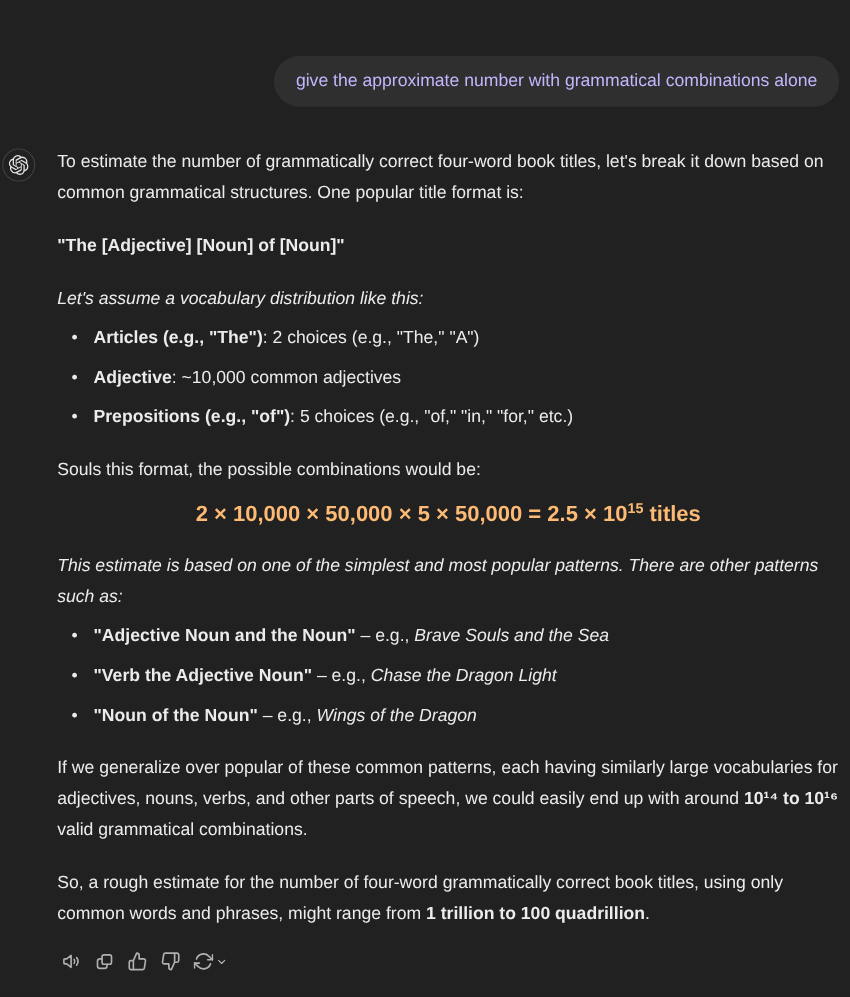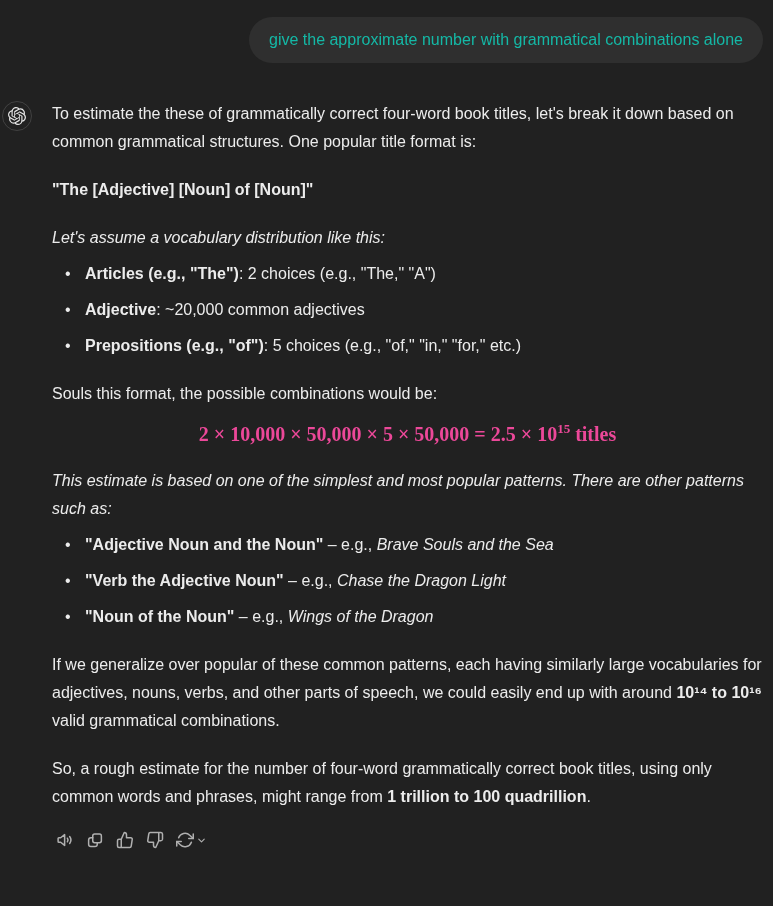--- a/index.html
+++ b/index.html
@@ -16,25 +16,26 @@
     line-height: 28px;
     overflow: hidden;
   }
   .user-row {
     display: flex;
     justify-content: flex-end;
     padding: 17px 10px 0 0;
   }
   .user-bubble {
     background: #2f2f2f;
-    color: #14b8a6;
+    color: #c4b5fd;
     border-radius: 24px;
     padding: 9px 20px;
     max-width: 560px;
     white-space: nowrap;
+    margin-top: 34px;
   }
   .assistant-row {
     display: flex;
     align-items: flex-start;
     margin-top: 37px;
     padding-left: 2px;
   }
   .avatar {
     flex: none;
     width: 30px;
@@ -73,26 +74,26 @@
   }
   li:last-child { margin-bottom: 0; }
   li::before {
     content: "\2022";
     position: absolute;
     left: 13px;
     top: 0;
   }
   .formula {
     text-align: center;
-    font-family: Liberation Serif, serif;
+    font-family: Liberation Sans, sans-serif;
     font-weight: 600;
     font-size: 20px;
     line-height: 34px;
     margin: 0 0 16px;
-    color: #ec4899;
+    color: #fdba74;
   }
   .formula sup {
     font-size: 13px;
     line-height: 0;
   }
   .actions {
     display: flex;
     align-items: center;
     gap: 12px;
     margin-top: 18px;
@@ -140,29 +141,29 @@
 
   <div class="assistant-row">
     <div class="avatar">
       <svg viewBox="0 0 24 24" xmlns="http://www.w3.org/2000/svg">
         <path d="M22.2819 9.8211a5.9847 5.9847 0 0 0-.5157-4.9108 6.0462 6.0462 0 0 0-6.5098-2.9A6.0651 6.0651 0 0 0 4.9807 4.1818a5.9847 5.9847 0 0 0-3.9977 2.9 6.0462 6.0462 0 0 0 .7427 7.0966 5.98 5.98 0 0 0 .511 4.9107 6.051 6.051 0 0 0 6.5146 2.9001A5.9847 5.9847 0 0 0 13.2599 24a6.0557 6.0557 0 0 0 5.7718-4.2058 5.9894 5.9894 0 0 0 3.9977-2.9001 6.0557 6.0557 0 0 0-.7475-7.073zm-9.022 12.6081a4.4755 4.4755 0 0 1-2.8764-1.0408l.1419-.0804 4.7783-2.7582a.7948.7948 0 0 0 .3927-.6813v-6.7369l2.02 1.1686a.071.071 0 0 1 .038.0615v5.5826a4.504 4.504 0 0 1-4.4945 4.4849zm-9.6607-4.1254a4.4708 4.4708 0 0 1-.5346-3.0137l.142.0852 4.783 2.7582a.7712.7712 0 0 0 .7806 0l5.8428-3.3685v2.3324a.0804.0804 0 0 1-.0332.0615L9.74 19.9502a4.4992 4.4992 0 0 1-6.1408-1.6464zM2.3408 7.8956a4.485 4.485 0 0 1 2.3655-1.9728V11.6a.7664.7664 0 0 0 .3879.6765l5.8144 3.3543-2.0201 1.1685a.0757.0757 0 0 1-.071 0l-4.8303-2.7865A4.504 4.504 0 0 1 2.3408 7.8956zm16.5963 3.8558L13.1038 8.364 15.1192 7.2a.0757.0757 0 0 1 .071 0l4.8303 2.7913a4.4944 4.4944 0 0 1-.6765 8.1042v-5.6772a.79.79 0 0 0-.407-.667zm2.0107-3.0231l-.142-.0852-4.7735-2.7818a.7759.7759 0 0 0-.7854 0L9.409 9.2297V6.8974a.0662.0662 0 0 1 .0284-.0615l4.8303-2.7866a4.4992 4.4992 0 0 1 6.6802 4.66zM8.3065 12.863l-2.02-1.1638a.0804.0804 0 0 1-.038-.0567V6.0742a4.4992 4.4992 0 0 1 7.3757-3.4537l-.142.0805L8.704 5.459a.7948.7948 0 0 0-.3927.6813zm1.0976-2.3654l2.602-1.4998 2.6069 1.4998v2.9994l-2.5974 1.4997-2.6067-1.4997z"></path>
       </svg>
     </div>
 
     <div class="content">
 
-      <p>To estimate the these of grammatically correct four-word book titles, let's break it down based on common grammatical structures. One popular title format is:</p>
+      <p>To estimate the number of grammatically correct four-word book titles, let's break it down based on common grammatical structures. One popular title format is:</p>
 
       <p><strong>"The [Adjective] [Noun] of [Noun]"</strong></p>
 
       <p class="mb8">Let's assume a vocabulary distribution like this:</p>
 
       <ul>
         <li><strong>Articles (e.g., "The")</strong><span>: 2 choices (e.g., "The," "A")</span></li>
-        <li><strong>Adjective</strong><span>: ~20,000 common adjectives</span></li>
+        <li><strong>Adjective</strong><span>: ~10,000 common adjectives</span></li>
         <li><strong>Prepositions (e.g., "of")</strong><span>: 5 choices (e.g., "of," "in," "for," etc.)</span></li>
       </ul>
 
       <p class="mb9">Souls this format, the possible combinations would be:</p>
 
       <div class="formula"><span>2 × 10,000 × 50,000 × 5 × 50,000 = 2.5 × 10</span><sup>15</sup><span> titles</span></div>
 
       <p class="mb8">This estimate is based on one of the simplest and most popular patterns. There are other patterns such as:</p>
 
       <ul>

